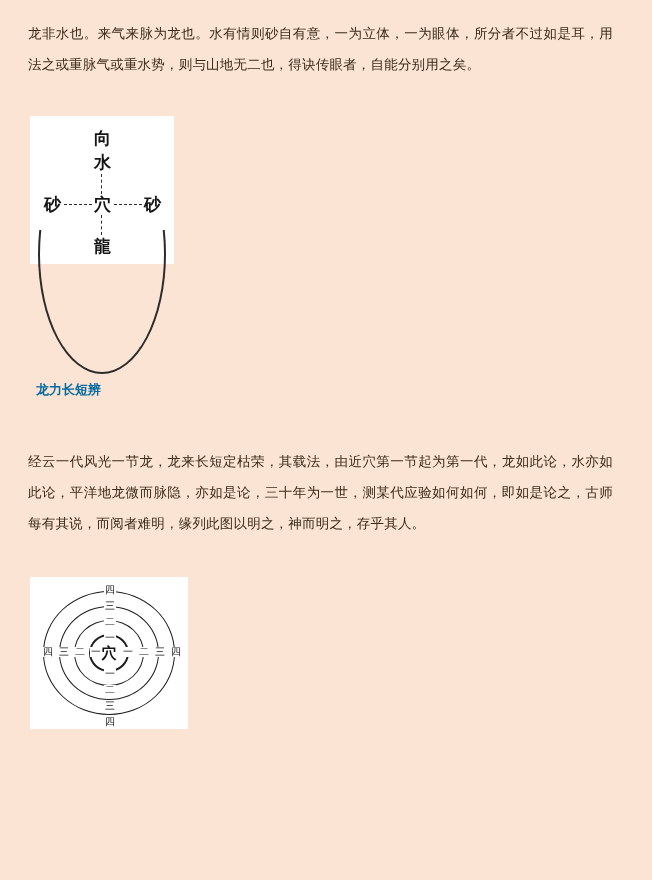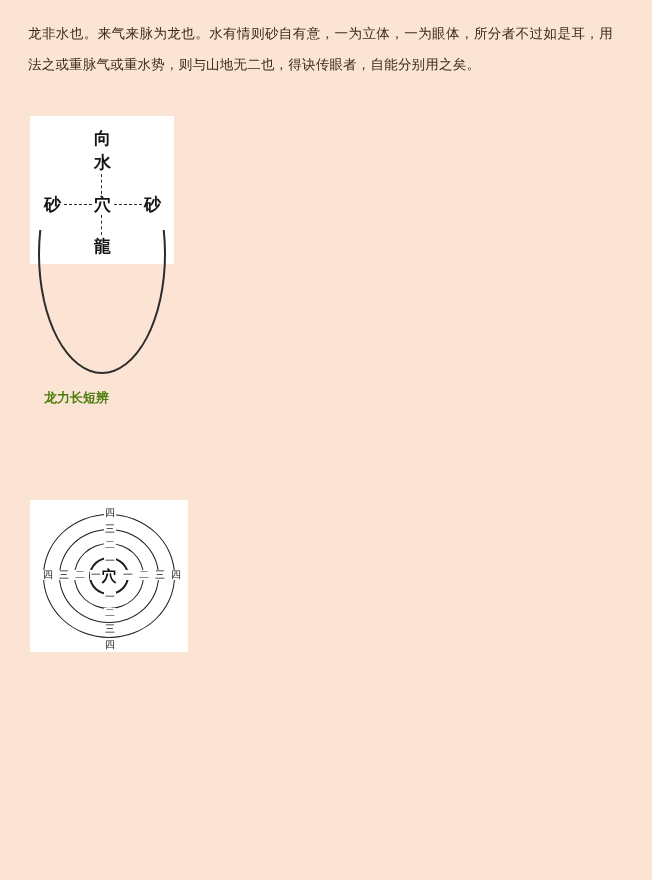--- a/index.html
+++ b/index.html
@@ -30,25 +30,25 @@
     text-align: justify;
     color: #3a2a18;
   }
   .spacer-1 { height: 36px; }
   .spacer-2 { height: 106px; }
   .spacer-3 { height: 36px; }
   .spacer-4 { height: 38px; }
   .spacer-5 { height: 60px; }
 
   h2.section-heading {
-    margin: 16px;
+    margin: 8px;
     font-size: 13px;
     font-weight: bold;
     line-height: 24px;
-    color: #4d7c0f;
+    color: #0369a1;
     font-family: "Liberation Serif", serif;
   }
 
   
   .fig1 {
     width: 144px;
     height: 148px;
     background: #ffffff;
     position: relative;
     margin-left: 2px;
@@ -193,20 +193,21 @@
     <div class="ch c-sha-l">砂</div>
     <div class="ch c-sha-r">砂</div>
   </div>
 
   <div class="spacer-2"></div>
 
   <h2 class="section-heading">龙力长短辨</h2>
 
   <div class="spacer-3"></div>
 
+  <p class="body-text">经云一代风光一节龙，龙来长短定枯荣，其载法，由近穴第一节起为第一代，龙如此论，水亦如此论，平洋地龙微而脉隐，亦如是论，三十年为一世，测某代应验如何如何，即如是论之，古师每有其说，而阅者难明，缘列此图以明之，神而明之，存乎其人。</p>
 
   <div class="spacer-4"></div>
 
   <div class="fig2">
     <div class="ring r4"></div>
     <div class="ring r3"></div>
     <div class="ring r2"></div>
     <div class="ring r1"></div>
 
     <div class="lbl t4">四</div>

